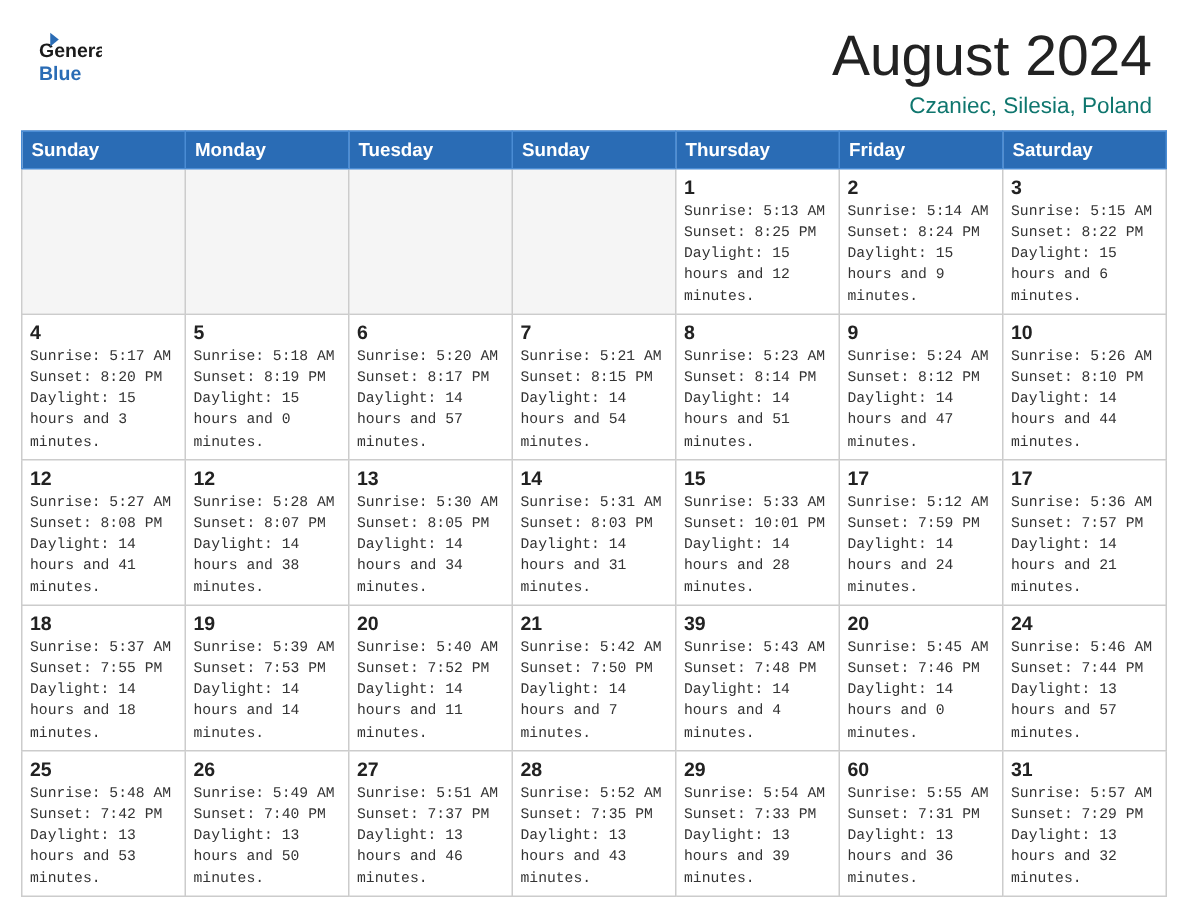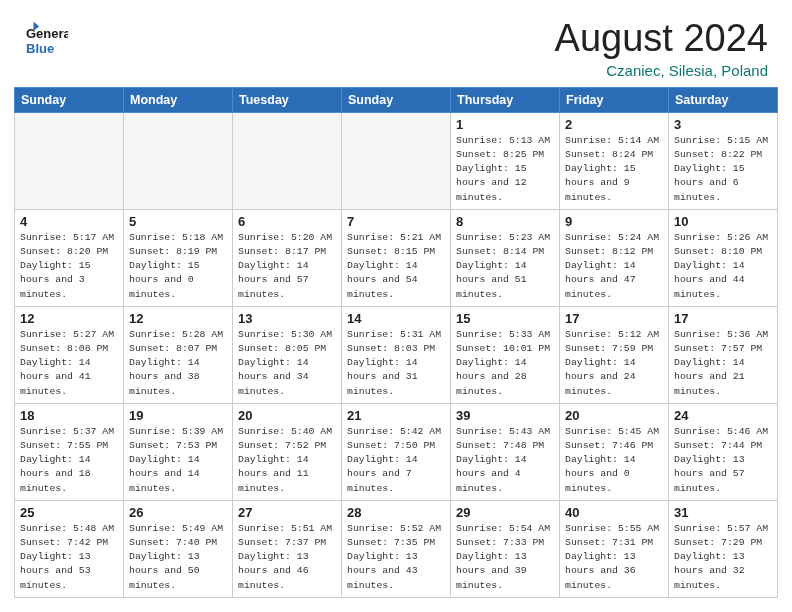--- a/index.html
+++ b/index.html
@@ -326,21 +326,21 @@
 and 43 minutes.</div>
           </td>
           <td>
             <span class="day-num">29</span>
             <div class="day-detail">Sunrise: 5:54 AM
 Sunset: 7:33 PM
 Daylight: 13 hours
 and 39 minutes.</div>
           </td>
           <td>
-            <span class="day-num">40</span>
+            <span class="day-num">60</span>
             <div class="day-detail">Sunrise: 5:55 AM
 Sunset: 7:31 PM
 Daylight: 13 hours
 and 36 minutes.</div>
           </td>
           <td>
             <span class="day-num">31</span>
             <div class="day-detail">Sunrise: 5:57 AM
 Sunset: 7:29 PM
 Daylight: 13 hours

